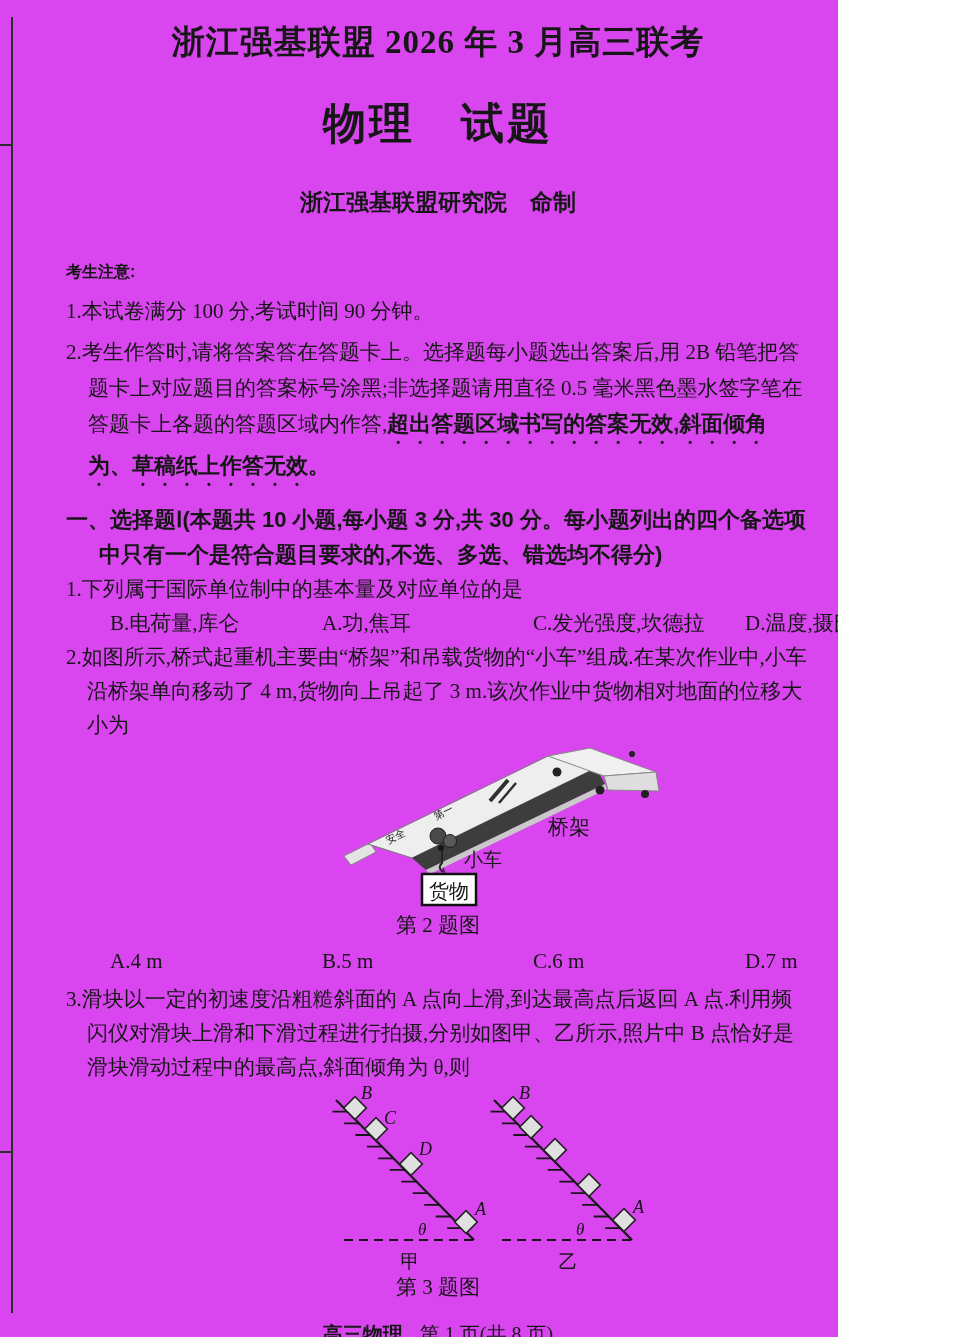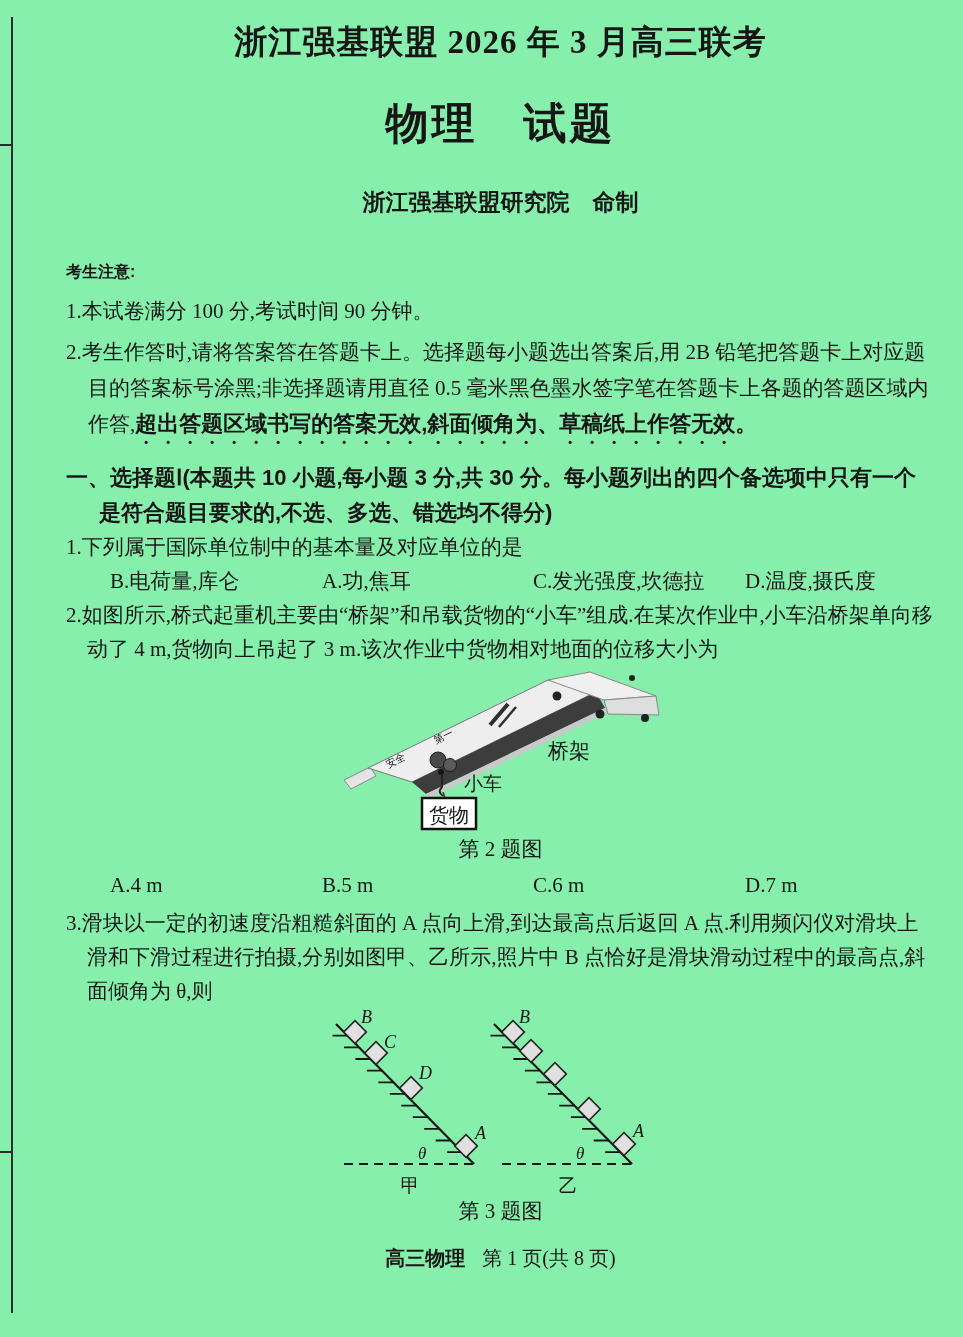--- a/index.html
+++ b/index.html
@@ -1,19 +1,19 @@
 <!DOCTYPE html>
 <html><head>
 <meta charset="utf-8">
 <style>
   html,body { margin:0; padding:0; background:#ffffff; }
   .page {
     position:relative;
-    width:963px; height:1337px;
-    background:#86efac;
+    width:838px; height:1337px;
+    background:#d946ef;
     color:#161616;
     font-family:"Liberation Serif", serif;
     overflow:hidden;
   }
   
   .edge-v { position:absolute; left:11px; top:17px; width:2px; height:1296px; background:#2c2c2c; }
   .tick   { position:absolute; left:0; width:13px; height:2px; background:#2c2c2c; }
   .tick-top    { top:144px; }
   .tick-bottom { top:1151px; }
 

